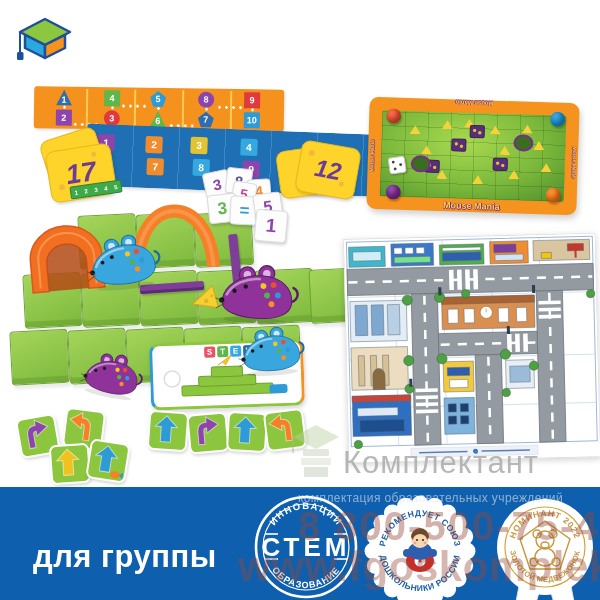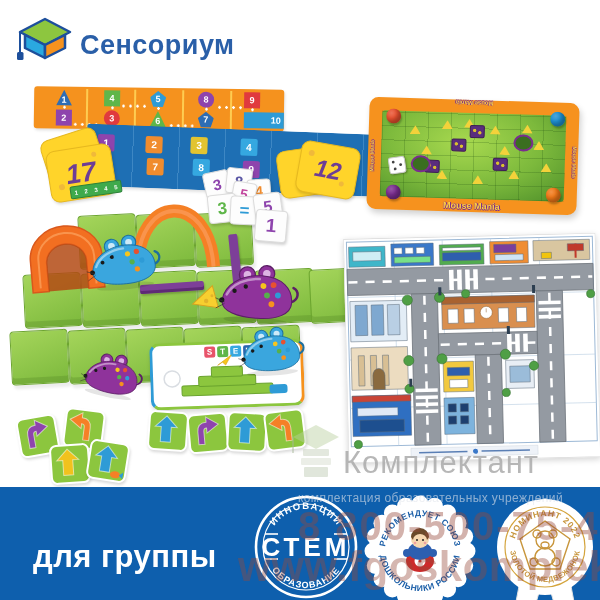--- a/index.html
+++ b/index.html
@@ -92,37 +92,36 @@
 
 <div id="canvas">
 
   <svg class="abs" style="left:16px;top:14px" width="58" height="56" viewBox="0 0 58 56">
     <polygon points="29,5 54,18 29,31 4,18" fill="#8dc63f" stroke="#1d4f9c" stroke-width="2.5" stroke-linejoin="round"></polygon>
     <path d="M9,21 L9,34 L29,44 L29,31 Z" fill="#2aa9e0" stroke="#1d4f9c" stroke-width="2.5" stroke-linejoin="round"></path>
     <path d="M29,31 L29,44 L49,34 L49,21 Z" fill="#f6921e" stroke="#1d4f9c" stroke-width="2.5" stroke-linejoin="round"></path>
     <line x1="4" y1="18" x2="4" y2="38" stroke="#1d4f9c" stroke-width="2"></line>
     <rect x="1" y="38" width="6.5" height="8" rx="1.5" fill="#1d4f9c"></rect>
   </svg>
-  <div id="logo-text">Сенсориум</div>
 
   <div id="orange-board" class="abs" style="background: rgb(245, 146, 30);">
       <div class="ob-line" style="left:52px;"></div>
       <div class="ob-line" style="left:100px;"></div>
       <div class="ob-line" style="left:148px;"></div>
       <div class="ob-line" style="left:196px;"></div>
       <div class="cell-shape" style="left:22px;top:3px;background:#2e6db4;clip-path:polygon(50% 0,100% 100%,0 100%);padding-top:4px;height:12px;">1</div>
       <div class="cell-shape" style="left:70px;top:3px;background:#5fb64a;clip-path:none;">4</div>
       <div class="cell-shape" style="left:116px;top:3px;background:#2e9bd6;clip-path:polygon(50% 0,100% 40%,80% 100%,20% 100%,0 40%);">5</div>
       <div class="cell-shape" style="left:164px;top:3px;background:#8e44ad;border-radius:50%;">8</div>
       <div class="cell-shape" style="left:210px;top:3px;background:#e03a3e;clip-path:none;">9</div>
       <div class="cell-shape" style="left:22px;top:23px;background:#8e44ad;clip-path:none;">2</div>
       <div class="cell-shape" style="left:70px;top:23px;background:#e03a3e;border-radius:50%;">3</div>
       <div class="cell-shape" style="left:116px;top:23px;background:#5fb64a;clip-path:polygon(50% 0,100% 100%,0 100%);padding-top:4px;height:12px;">6</div>
       <div class="cell-shape" style="left:164px;top:23px;background:#2e6db4;clip-path:polygon(50% 0,100% 40%,80% 100%,20% 100%,0 40%);">7</div>
-      <div class="cell-shape" style="left:210px;top:23px;background:#2e9bd6;clip-path:none;padding-left:24px;">10</div>
+      <div class="cell-shape" style="left:210px;top:23px;background:#2e9bd6;clip-path:none;">10</div>
       <div class="dotline dot-v" style="left:29px;top:17px;height:8px;"></div>
       <div class="dotline dot-v" style="left:77px;top:17px;height:8px;"></div>
       <div class="dotline dot-v" style="left:123px;top:17px;height:8px;"></div>
       <div class="dotline dot-v" style="left:171px;top:17px;height:8px;"></div>
       <div class="dotline dot-v" style="left:217px;top:17px;height:8px;"></div>
       <div class="dotline dot-h" style="left:38px;top:36px;width:26px;"></div>
       <div class="dotline dot-h" style="left:86px;top:17px;width:26px;"></div>
       <div class="dotline dot-h" style="left:134px;top:36px;width:26px;"></div>
       <div class="dotline dot-h" style="left:182px;top:17px;width:26px;"></div>
     </div>

